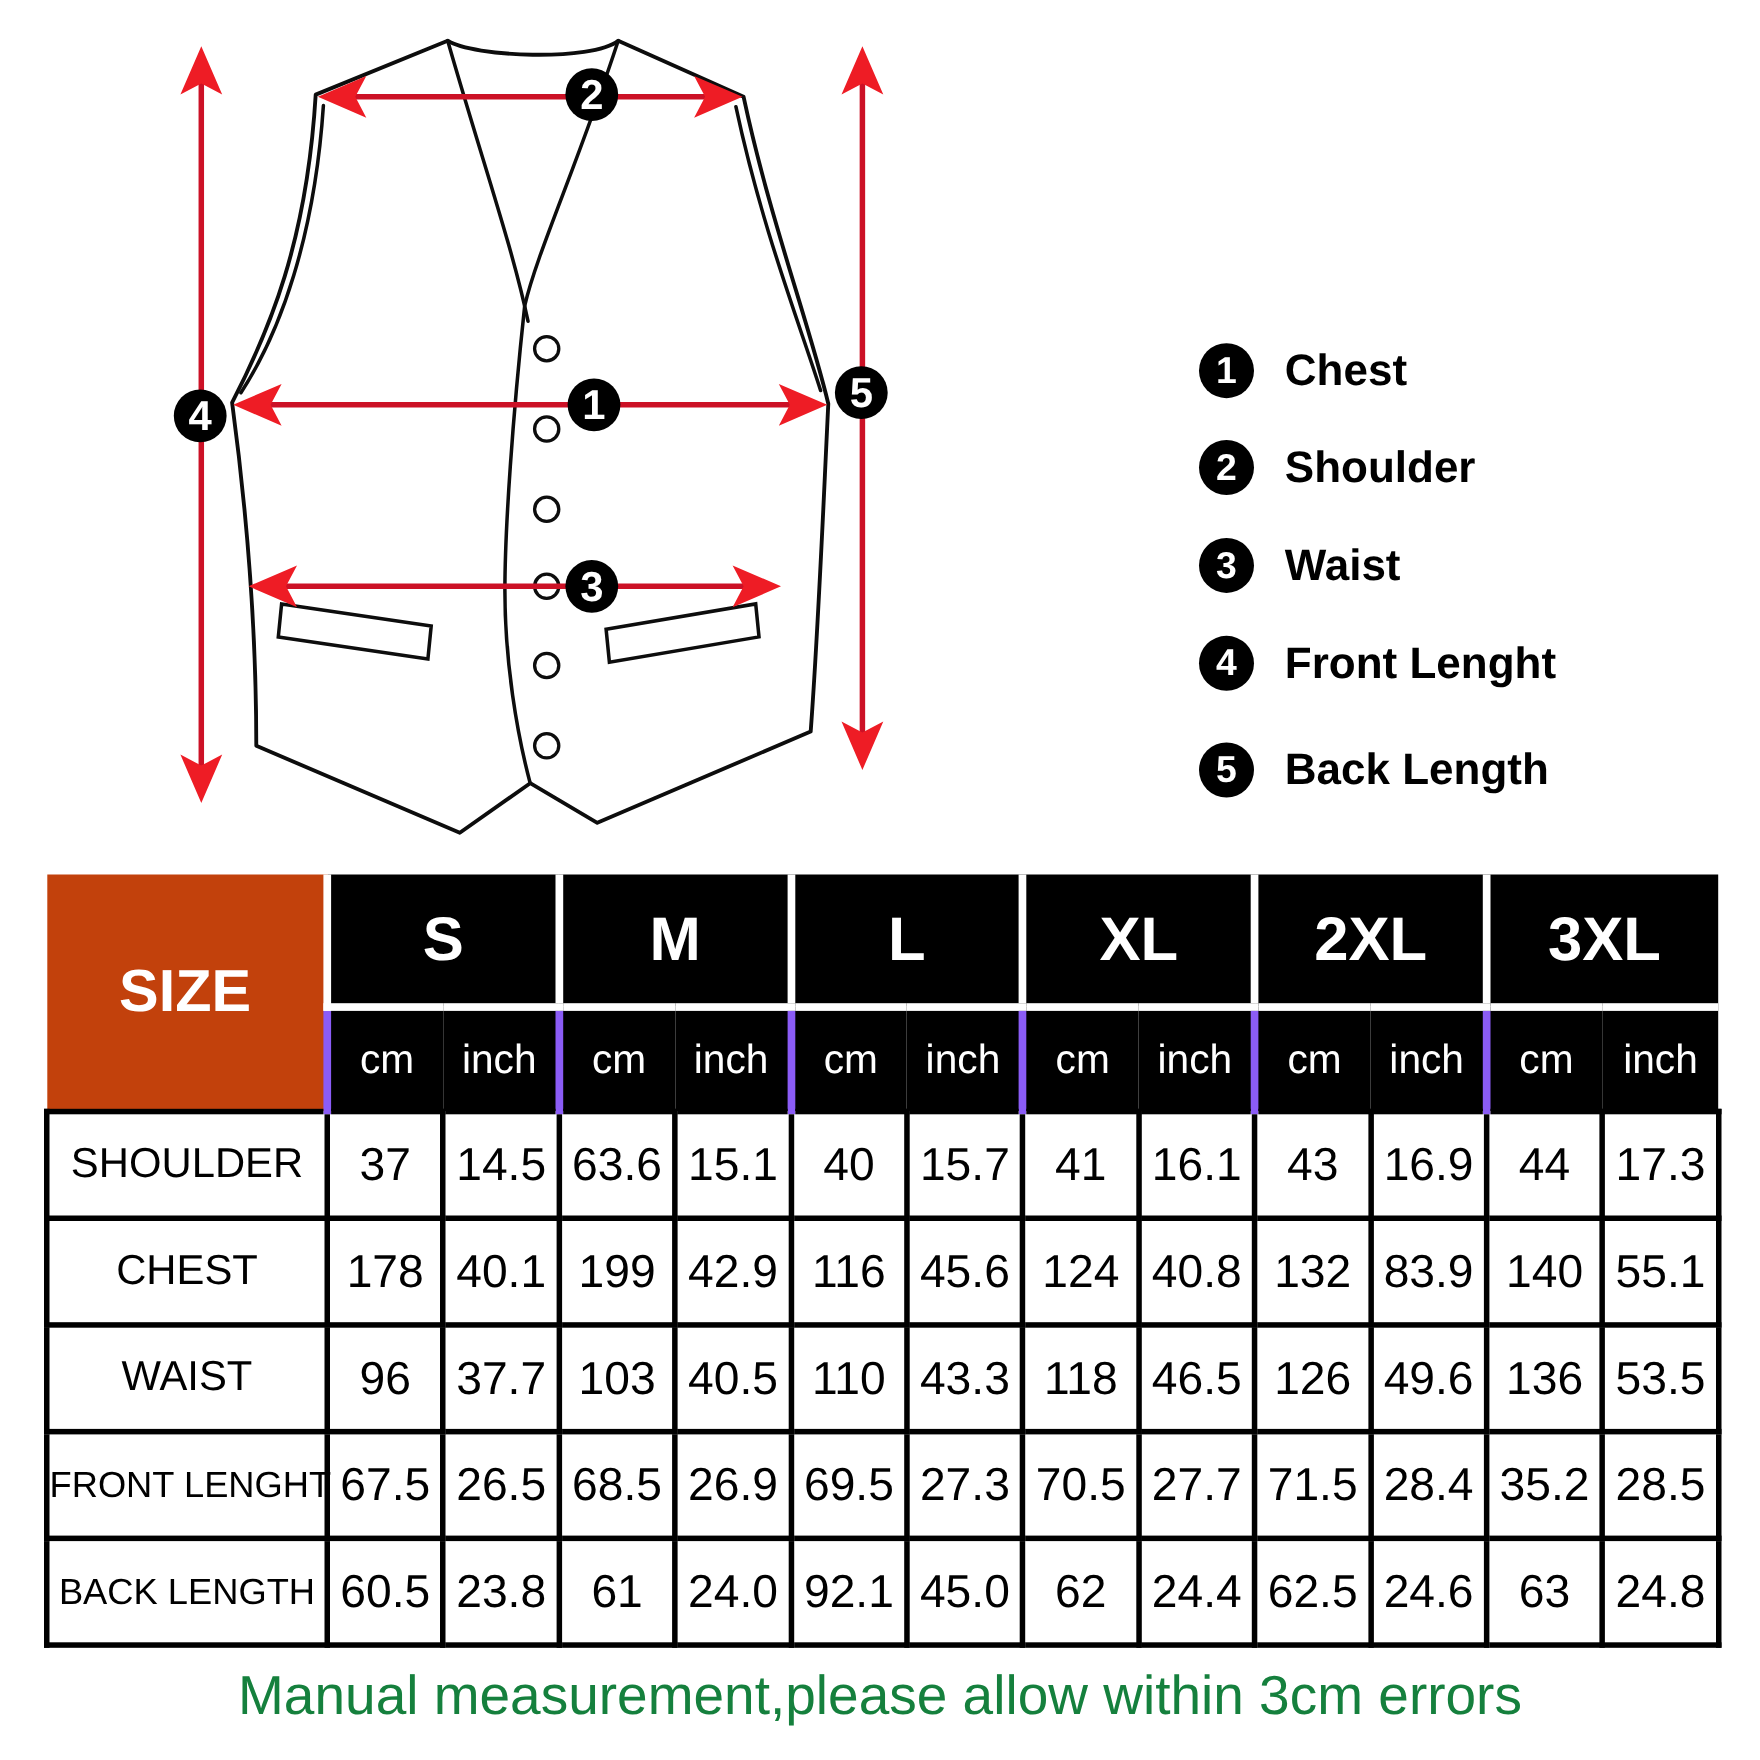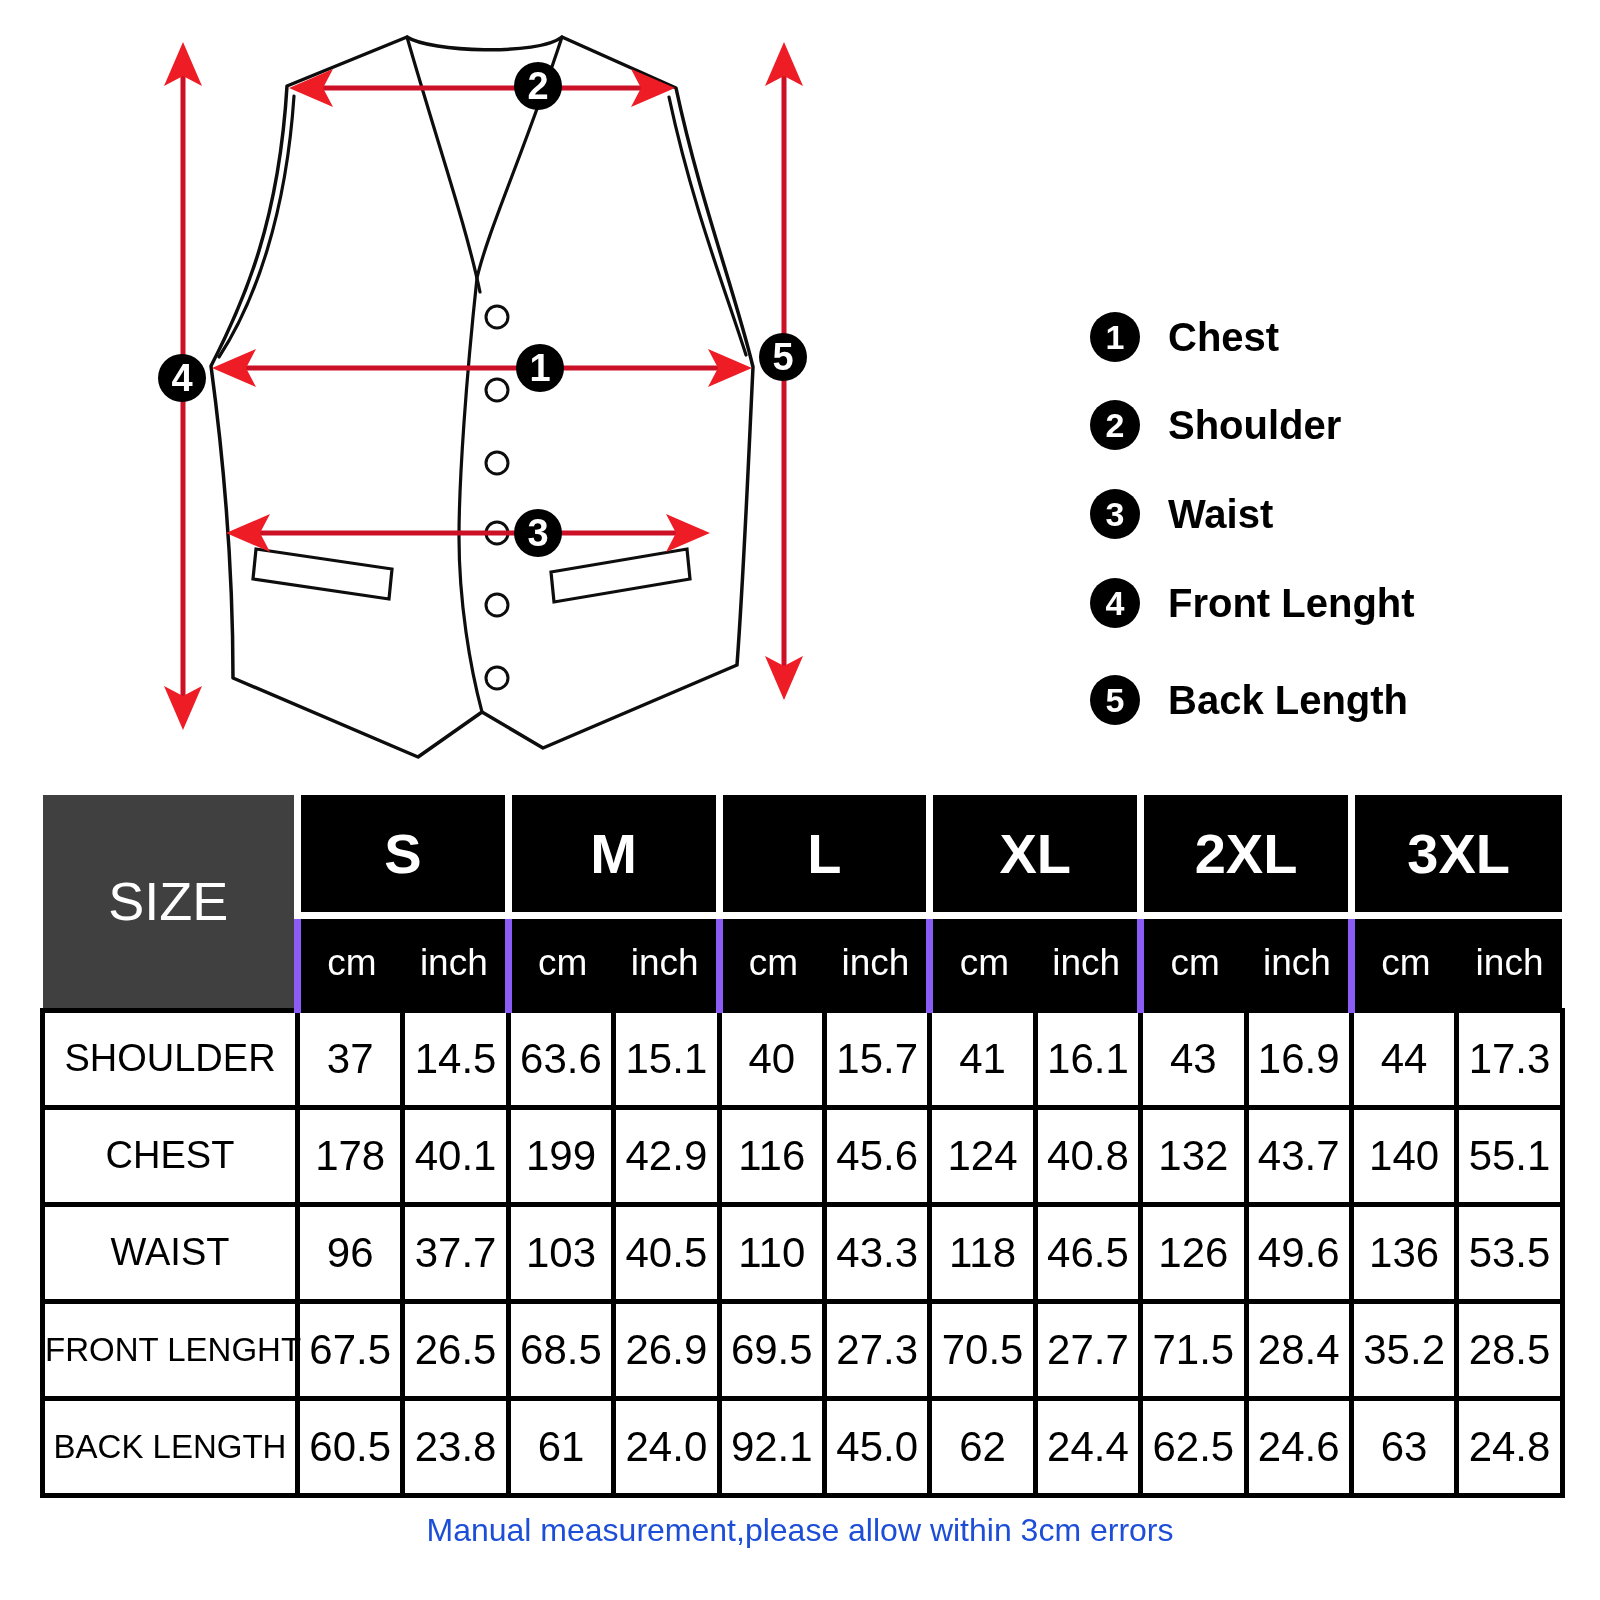--- a/index.html
+++ b/index.html
@@ -24,31 +24,31 @@
               font-size:34px;font-weight:bold;text-align:center;line-height:50px;flex:0 0 50px;}
   .legend-label{margin-left:28px;font-size:40px;font-weight:bold;white-space:nowrap;}
 
   
   table.size-table{position:absolute;left:40px;top:795px;width:1520px;
                    border-collapse:collapse;table-layout:fixed;}
   tr.r-size{height:120px;}
   tr.r-unit{height:95px;}
   tr.r-data{height:97px;}
   th,td{padding:0;vertical-align:middle;}
-  th.corner{background:#404040;color:#fff;font-size:54px;font-weight:normal;}
+  th.corner{background:#c2410c;color:#fff;font-size:54px;font-weight:bold;}
   th.size{background:#000;color:#fff;font-size:56px;font-weight:bold;text-align:center;
           border-left:7px solid #fff;border-bottom:7px solid #fff;}
   th.unit{background:#000;color:#fff;font-size:37px;font-weight:normal;text-align:center;}
   th.unit.u-cm{border-left:7px solid #8b5cf6;}
   td{border:5px solid #000;background:#fff;font-size:42px;text-align:center;white-space:nowrap;}
   td.row-label{font-size:38px;}
   td.row-label.long{font-size:33px;}
 
   .note{position:absolute;left:0;top:1512px;width:1600px;text-align:center;
-        font-size:32px;color:#1d4ed8;}
+        font-size:50px;color:#15803d;}
 </style>
 </head>
 <body>
 
 <div class="stage">
 
   <svg width="1600" height="780" viewBox="0 0 1600 780">
     <g>
       <path class="vest-fill" d="M 287,86 L 407,37 C 430,52 538,56 562,37 L 676,88
                C 700,200 735,292 753,367
@@ -195,21 +195,21 @@
       <td class="row-label">CHEST</td>
       <td>178</td>
       <td>40.1</td>
       <td>199</td>
       <td>42.9</td>
       <td>116</td>
       <td>45.6</td>
       <td>124</td>
       <td>40.8</td>
       <td>132</td>
-      <td>43.7</td>
+      <td>83.9</td>
       <td>140</td>
       <td>55.1</td>
     </tr>
     <tr class="r-data">
       <td class="row-label">WAIST</td>
       <td>96</td>
       <td>37.7</td>
       <td>103</td>
       <td>40.5</td>
       <td>110</td>

